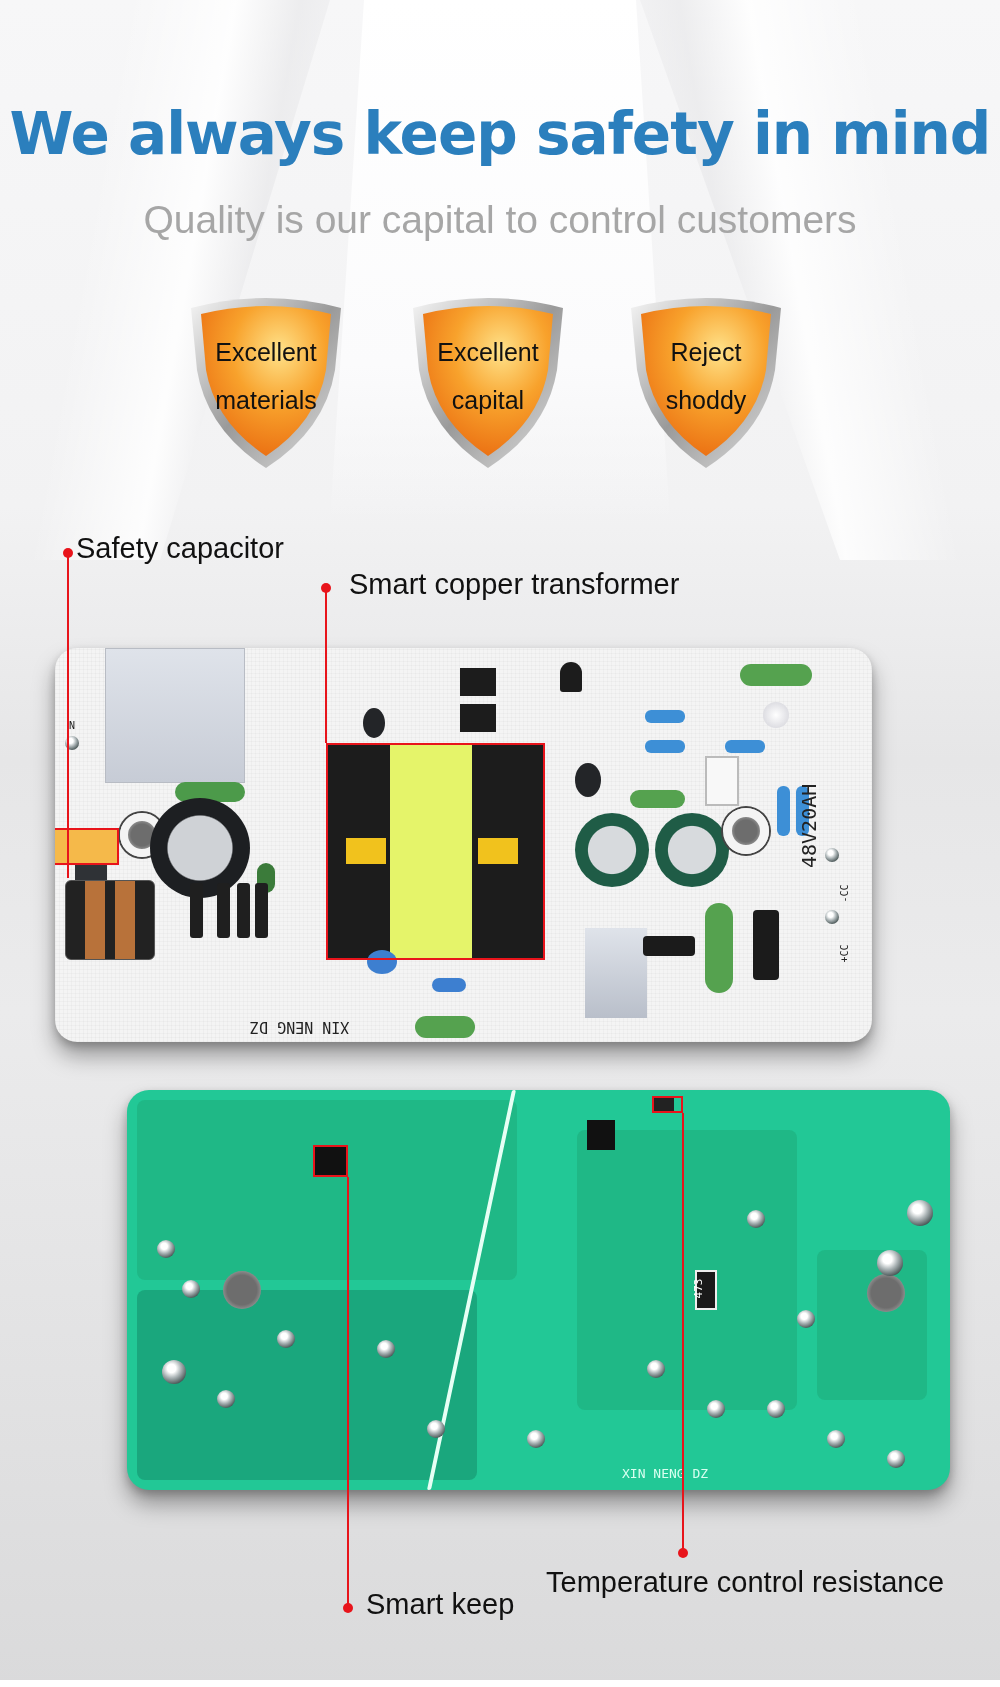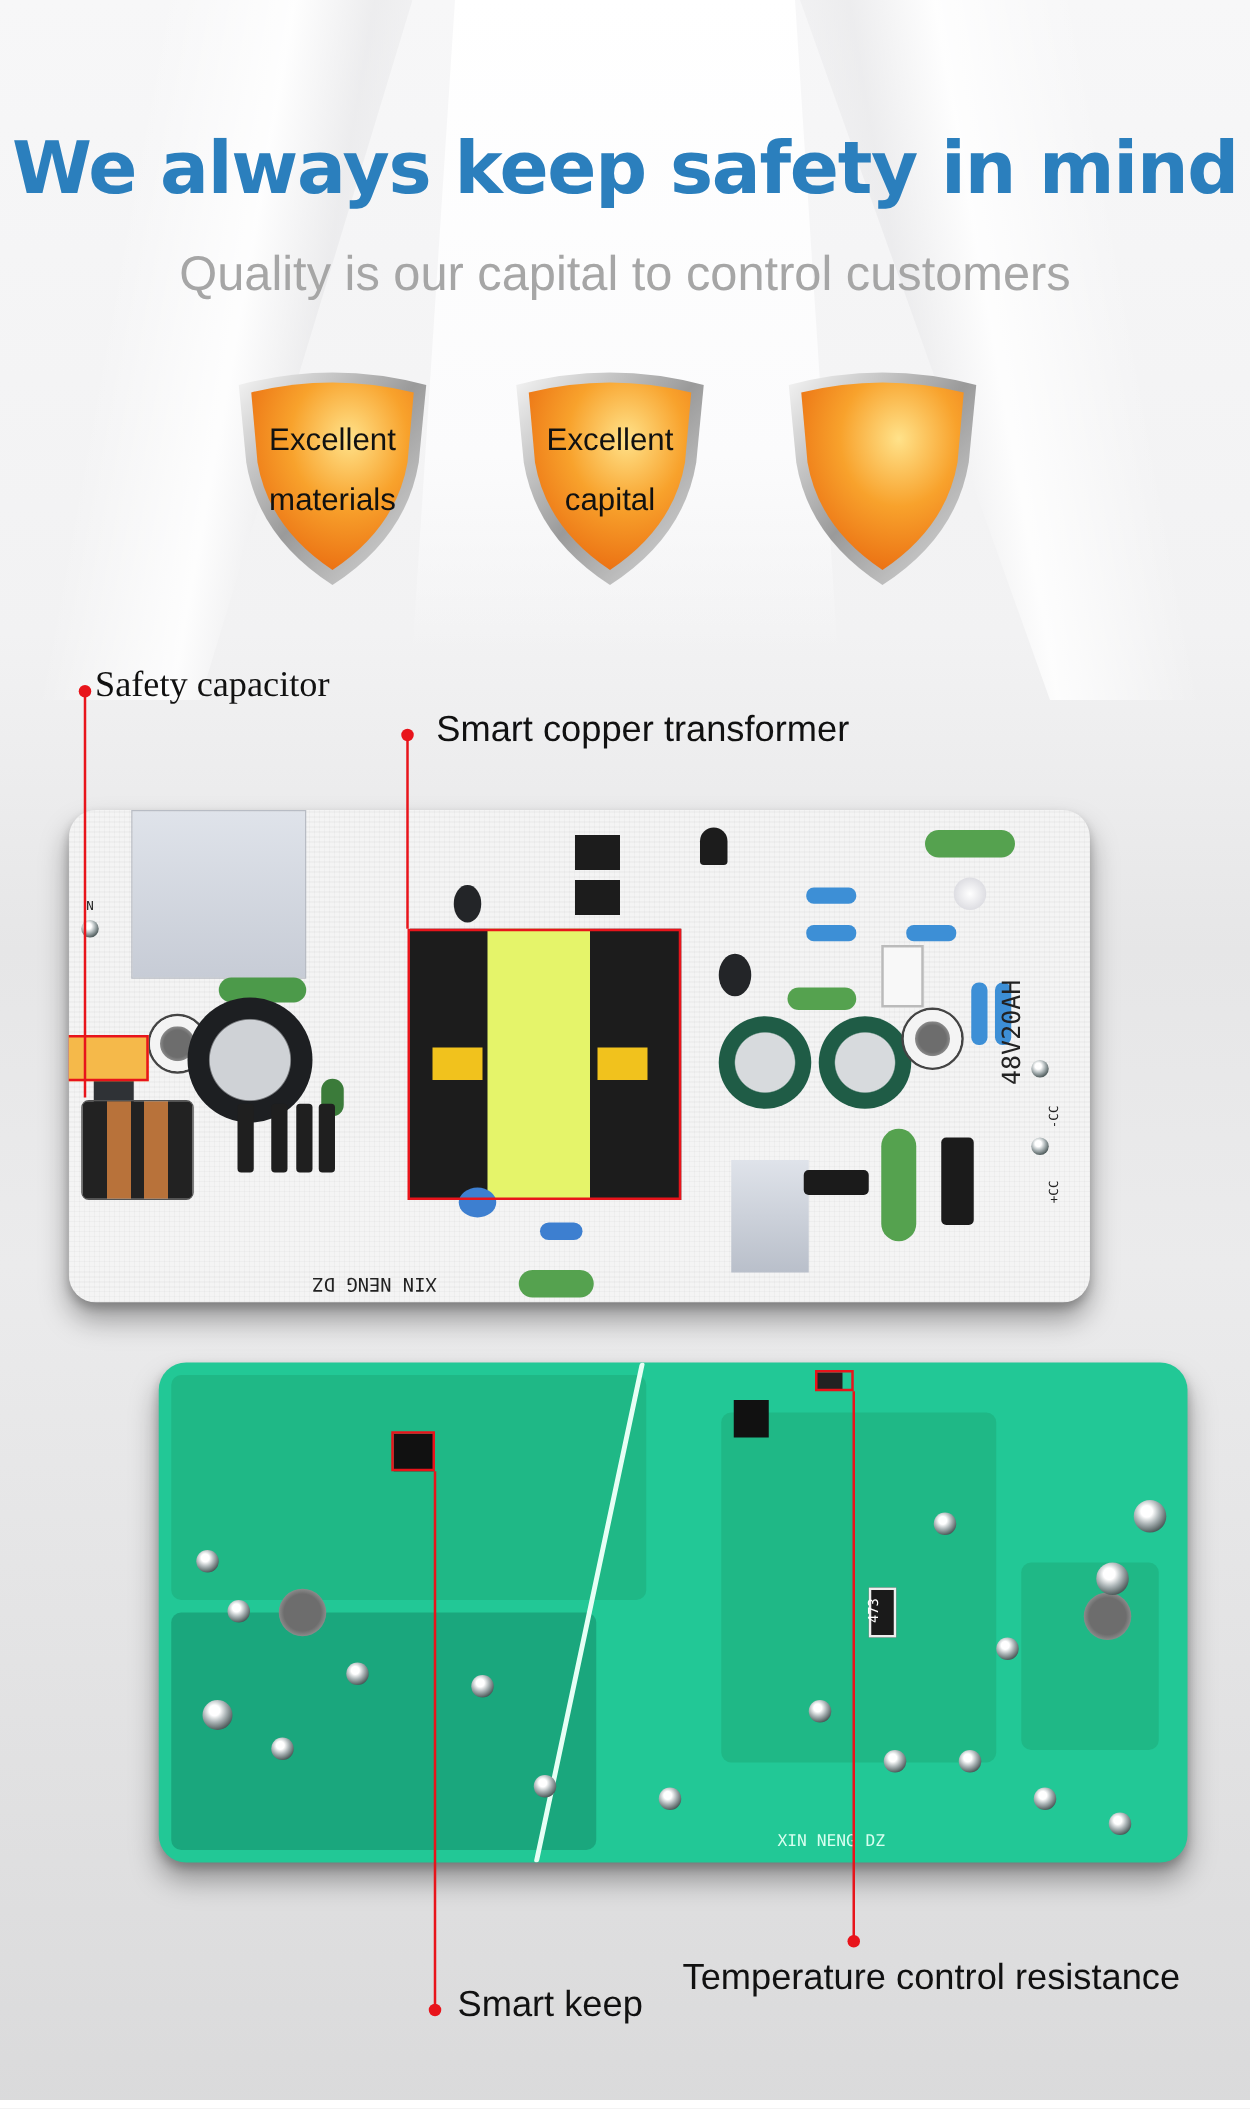--- a/index.html
+++ b/index.html
@@ -117,20 +117,24 @@
   <div class="shield-text">
     <div>Excellent</div>
     <div>capital</div>
   </div>
 </div>
 <div class="shield" style="left:625px;">
   <svg width="162" height="180" viewBox="0 0 162 180">
     <path d="M6 18 Q81 -2 156 18 L150 80 Q140 140 81 178 Q22 140 12 80 Z" fill="url(#silver1)"></path>
     <path d="M16 24 Q81 8 146 24 L141 80 Q132 132 81 166 Q30 132 21 80 Z" fill="url(#orange1)"></path>
   </svg>
+  <div class="shield-text">
+    <div>Reject</div>
+    <div>shoddy</div>
+  </div>
 </div>
 
 <div class="board board-top">
 
   <div class="comp" style="left:50px;top:0;width:140px;height:135px;background:linear-gradient(180deg,#dfe3ea,#c7ccd6);border:1px solid #b8bcc4;"></div>
   <div class="silk" style="left:14px;top:72px;font-size:10px;">N</div>
   <div class="pad" style="left:10px;top:88px;width:14px;height:14px;"></div>
 
   <div class="comp" style="left:120px;top:134px;width:70px;height:20px;border-radius:10px;background:#4c9a4a;"></div>
 
@@ -239,21 +243,21 @@
   <div class="pad" style="left:760px;top:360px;"></div>
   <div class="pad" style="left:780px;top:110px;width:26px;height:26px;"></div>
   <div class="pad" style="left:750px;top:160px;width:26px;height:26px;"></div>
   <div class="pad" style="left:620px;top:120px;"></div>
   <div class="pad" style="left:670px;top:220px;"></div>
   <div class="silk-green" style="left:495px;top:376px;font-size:13px;">XIN NENG DZ</div>
 </div>
 
 <div class="vline" style="left:67px;top:553px;height:325px;"></div>
 <div class="dot" style="left:63px;top:548px;"></div>
-<div class="callout-label" style="left:76px;top:532px;font-family:Liberation Serif, serif;">Safety capacitor</div>
+<div class="callout-label" style="left:76px;top:532px;">Safety capacitor</div>
 
 <div class="vline" style="left:325px;top:588px;height:155px;"></div>
 <div class="dot" style="left:321px;top:583px;"></div>
 <div class="callout-label" style="left:349px;top:568px;">Smart copper transformer</div>
 <div class="redbox" style="left:326px;top:743px;width:219px;height:217px;"></div>
 
 <div class="redbox" style="left:313px;top:1145px;width:35px;height:32px;"></div>
 <div class="vline" style="left:347px;top:1177px;height:430px;"></div>
 <div class="dot" style="left:343px;top:1603px;"></div>
 <div class="callout-label" style="left:366px;top:1588px;">Smart keep</div>

